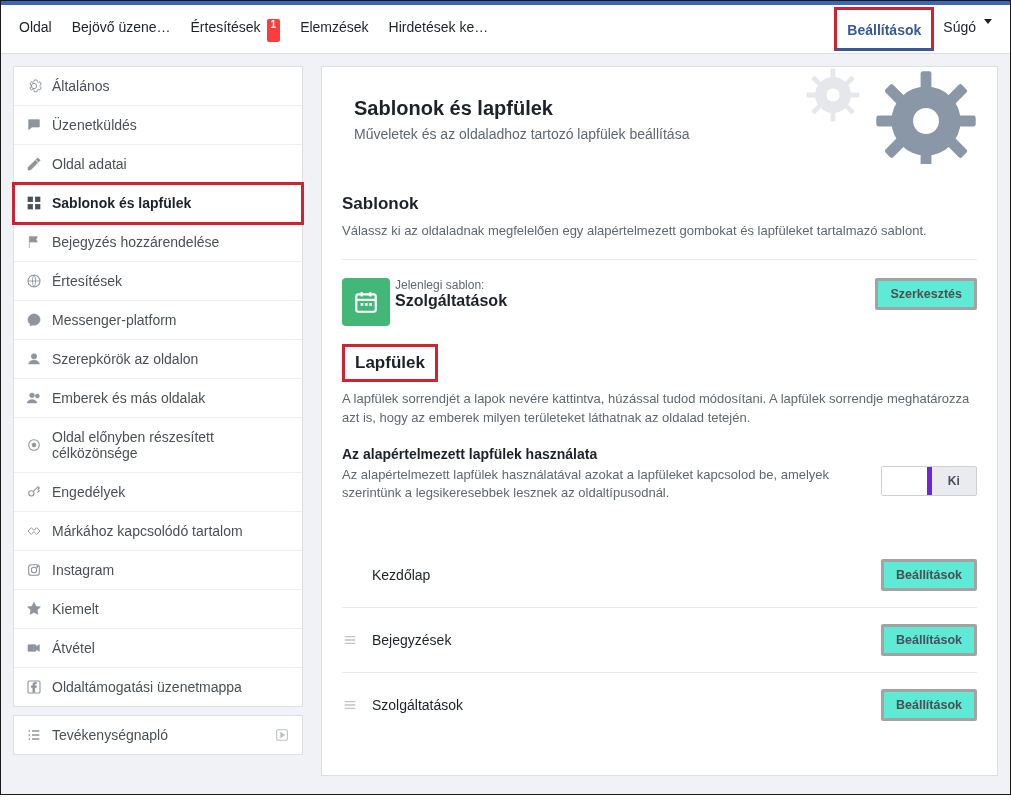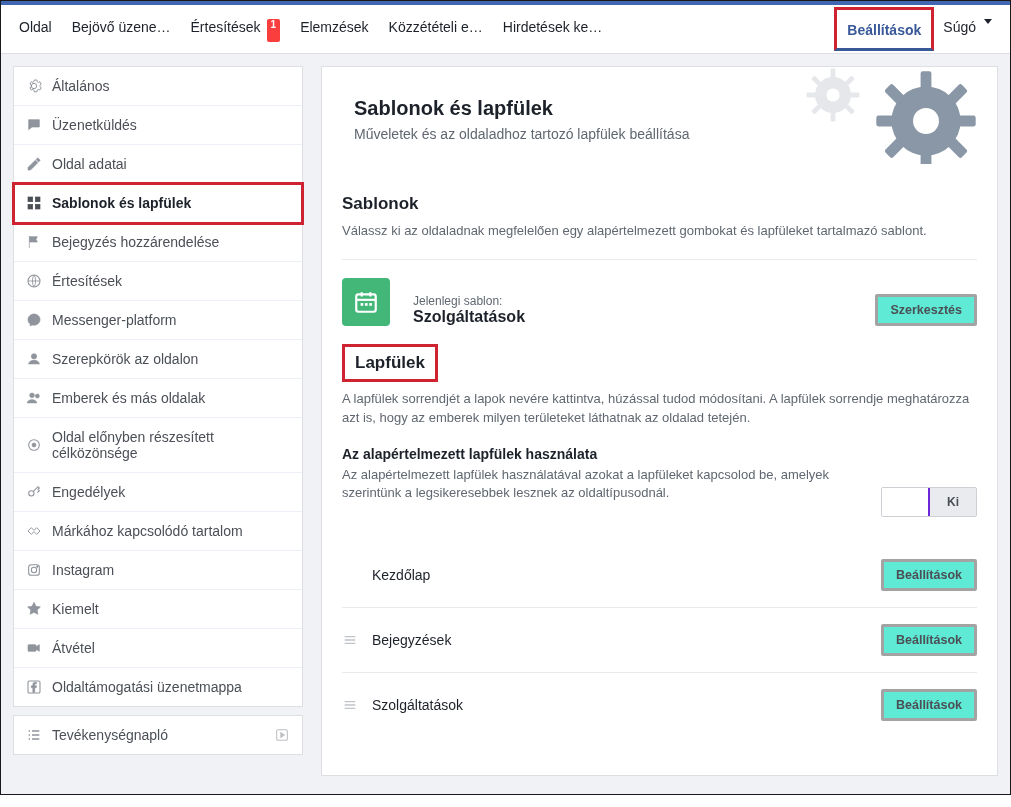--- a/index.html
+++ b/index.html
@@ -52,32 +52,32 @@
   .gears{position:absolute;right:6px;top:0;display:flex;align-items:center;gap:0}
   .gears .gear-big{width:130px;height:108px}
   .gears .gear-small{width:60px;height:60px;margin-top:-52px;margin-right:-2px;opacity:.45}
 
   .section{padding:0 20px}
   .sec-title{font-size:17px;font-weight:700;color:#1d2129;margin:30px 0 8px}
   .sec-desc{font-size:13px;color:#606770;line-height:1.45;margin:0 0 14px}
   hr.sep{border:none;border-top:1px solid #e9eaed;margin:18px 0}
 
   
-  .template-row{display:flex;align-items:flex-end;gap:23px}
+  .template-row{display:flex;align-items:flex-start;gap:5px}
   .template-icon{width:48px;height:48px;background:var(--green);border-radius:4px;display:flex;align-items:center;justify-content:center;flex:none}
   .template-icon svg{width:26px;height:26px;fill:#fff}
   .template-text .lbl{font-size:12px;color:#606770}
   .template-text .val{font-size:16px;font-weight:700;color:#1d2129}
   .btn{margin-left:auto;background:#5eead4;border:3px solid #a3a3a3;border-radius:2px;padding:6px 12px;font-size:12.5px;font-weight:700;color:#4b4f56;cursor:pointer}
   .sub-title{font-size:14px;font-weight:700;color:#1d2129;margin:30px 0 4px}
   .toggle{display:flex;border:1px solid #ccd0d5;border-radius:2px;overflow:hidden;margin-left:auto;flex:none;width:96px;height:30px}
   .toggle .half{flex:1;display:flex;align-items:center;justify-content:center;font-size:12px;font-weight:700;color:#4b4f56}
-  .toggle .sel{background:#e9ebee;border-left:2px solid #6d28d9}
+  .toggle .sel{background:#e9ebee;border-left:5px solid #6d28d9}
   .toggle .unsel{background:#fff}
-  .row-split{display:flex;gap:22px;align-items:flex-end}
+  .row-split{display:flex;gap:22px;align-items:center}
   .row-split .left{flex:1}
 
   .tab-item{display:flex;align-items:center;padding:16px 0;border-bottom:1px solid #e9eaed}
   .tab-item:first-of-type{border-top:1px solid #e9eaed}
   .drag{width:16px;height:16px;flex:none;margin-right:14px;opacity:.55}
   .drag.hidden{visibility:hidden}
   .tab-name{font-size:14px;font-weight:400;color:#1d2129}
 
   
   .hl-tight{display:inline-block;border:3px solid var(--red);padding:6px 10px;margin-top:18px;font-size:17px;font-weight:700;color:#1d2129}
@@ -97,23 +97,20 @@
       </div>
   <div class="nav-item">
         <span>Bejövő üzene…</span>
       </div>
   <div class="nav-item">
     <span>Értesítések</span>
     <span class="badge">1</span>
   </div>
   <div class="nav-item">
         <span>Elemzések</span>
-      </div>
-  <div class="nav-item">
-        <span>Közzétételi e…</span>
       </div>
   <div class="nav-item">
         <span>Hirdetések ke…</span>
       </div>
   <div class="spacer"></div>
   <div class="nav-item active settings-hl">
         <span>Beállítások</span>
       </div>
   <div class="nav-item">
     <span>Súgó</span>

